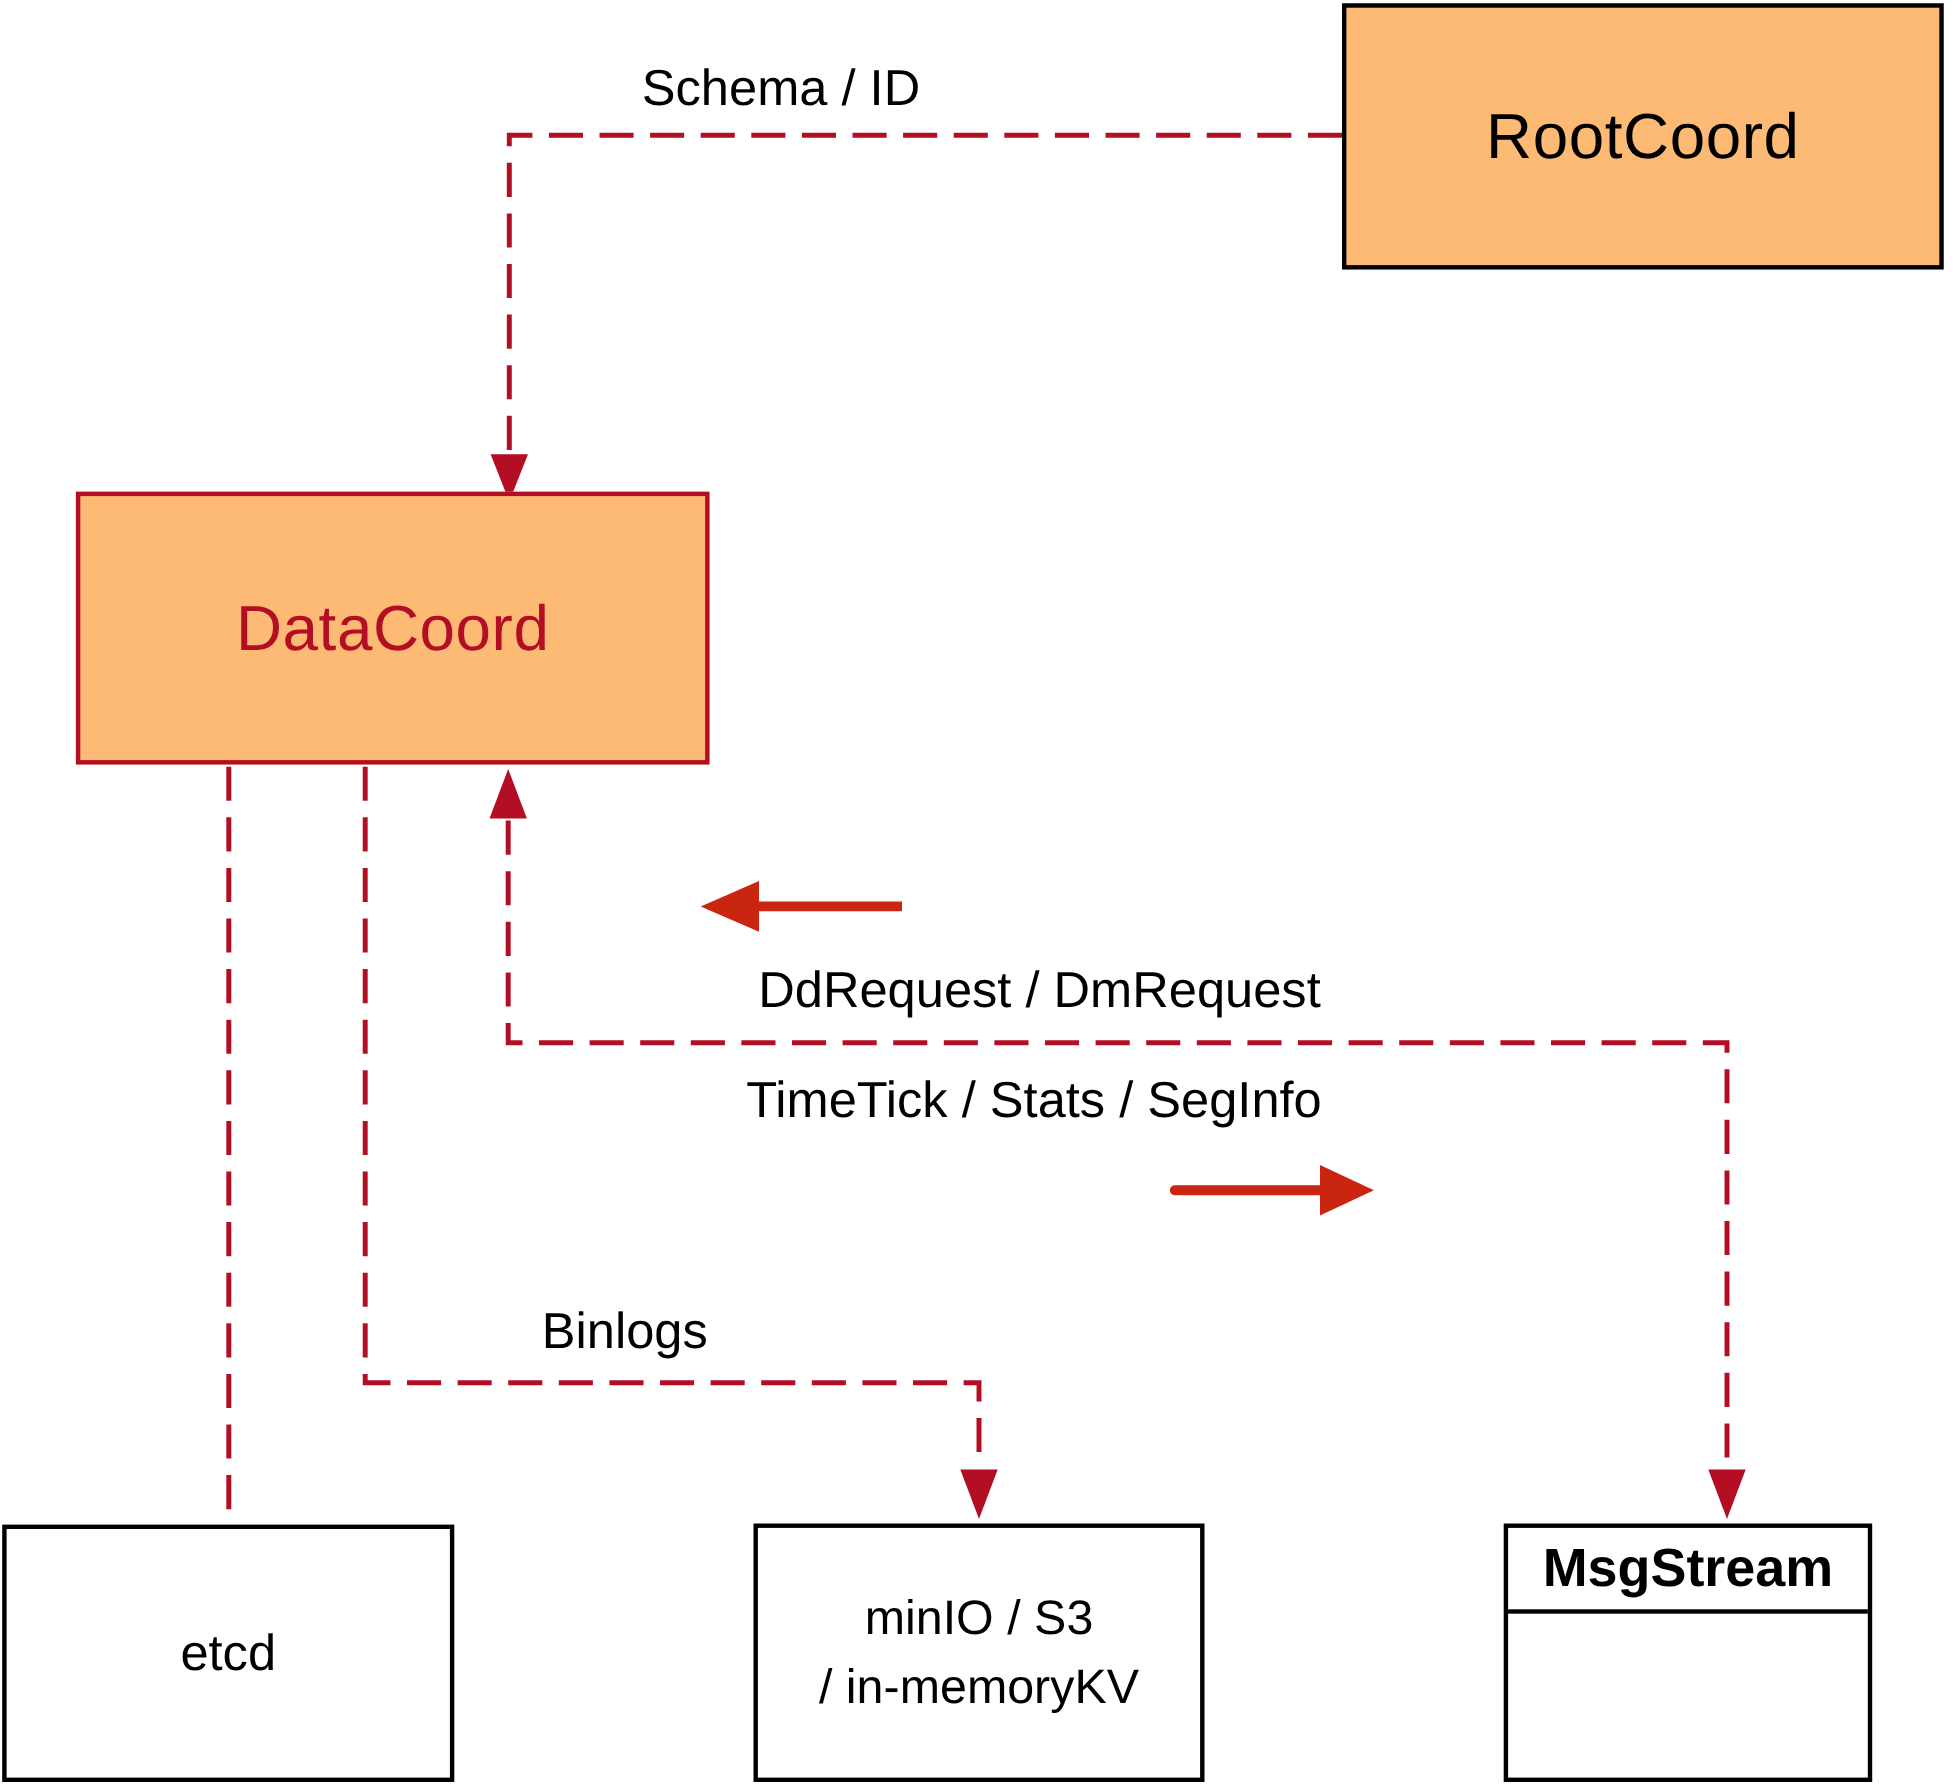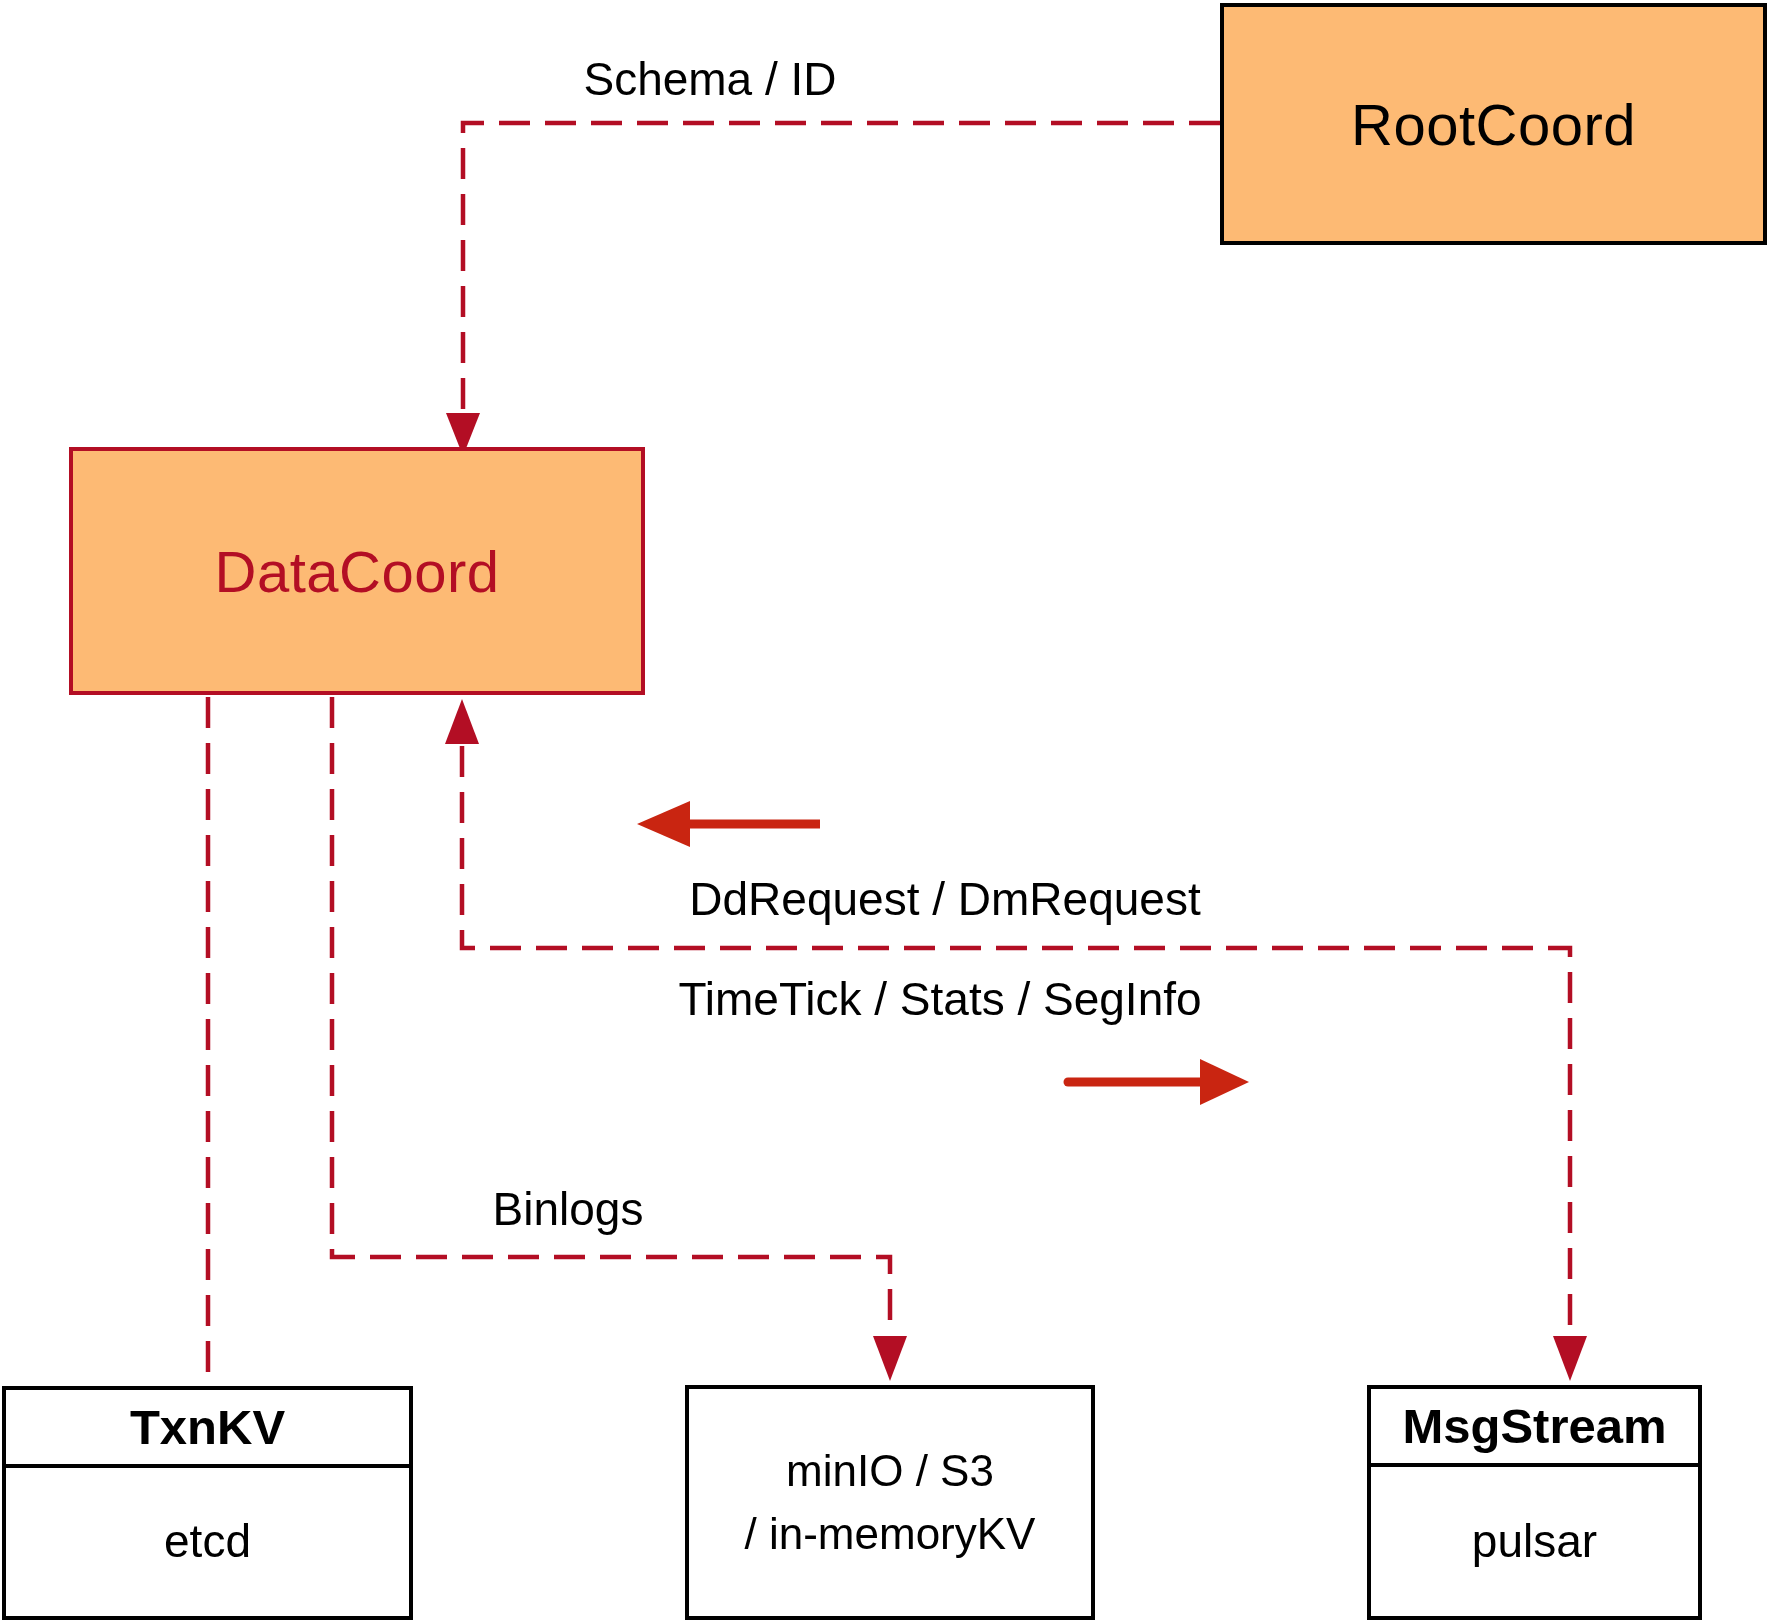--- a/index.html
+++ b/index.html
@@ -83,38 +83,34 @@
       <line class="solid-arrow-shaft" x1="1068" y1="1082" x2="1201" y2="1082" stroke-linecap="round"></line>
       <polygon class="solid-arrowhead" points="1200,1059 1200,1105 1249,1082"></polygon>
     </g>
   </svg>
 
   <div class="node black big-label" style="left:1220px;top:3px;width:547px;height:242px;">RootCoord</div>
 
   <div class="node red big-label" style="left:69px;top:447px;width:576px;height:248px;">DataCoord</div>
 
   <div class="store" style="left:2px;top:1386px;width:411px;height:234px;">
-    <div class="hdr">TxnKV</div>
     <div class="bdy">
       <span>etcd</span>
     </div>
   </div>
 
   <div class="store" style="left:685px;top:1385px;width:410px;height:235px;">
     <div class="bdy" style="font-size:44px;">
       <span>minIO / S3</span>
       <span>/ in-memoryKV</span>
     </div>
   </div>
 
   <div class="store" style="left:1367px;top:1385px;width:335px;height:235px;">
     <div class="hdr">MsgStream</div>
-    <div class="bdy">
-      <span>pulsar</span>
-    </div>
   </div>
 
   <div class="edge-label" style="left:710px;top:52px;">Schema / ID</div>
 
   <div class="edge-label" style="left:945px;top:872px;">DdRequest / DmRequest</div>
 
   <div class="edge-label" style="left:940px;top:972px;">TimeTick / Stats / SegInfo</div>
 
   <div class="edge-label" style="left:568px;top:1182px;">Binlogs</div>
 </div>

